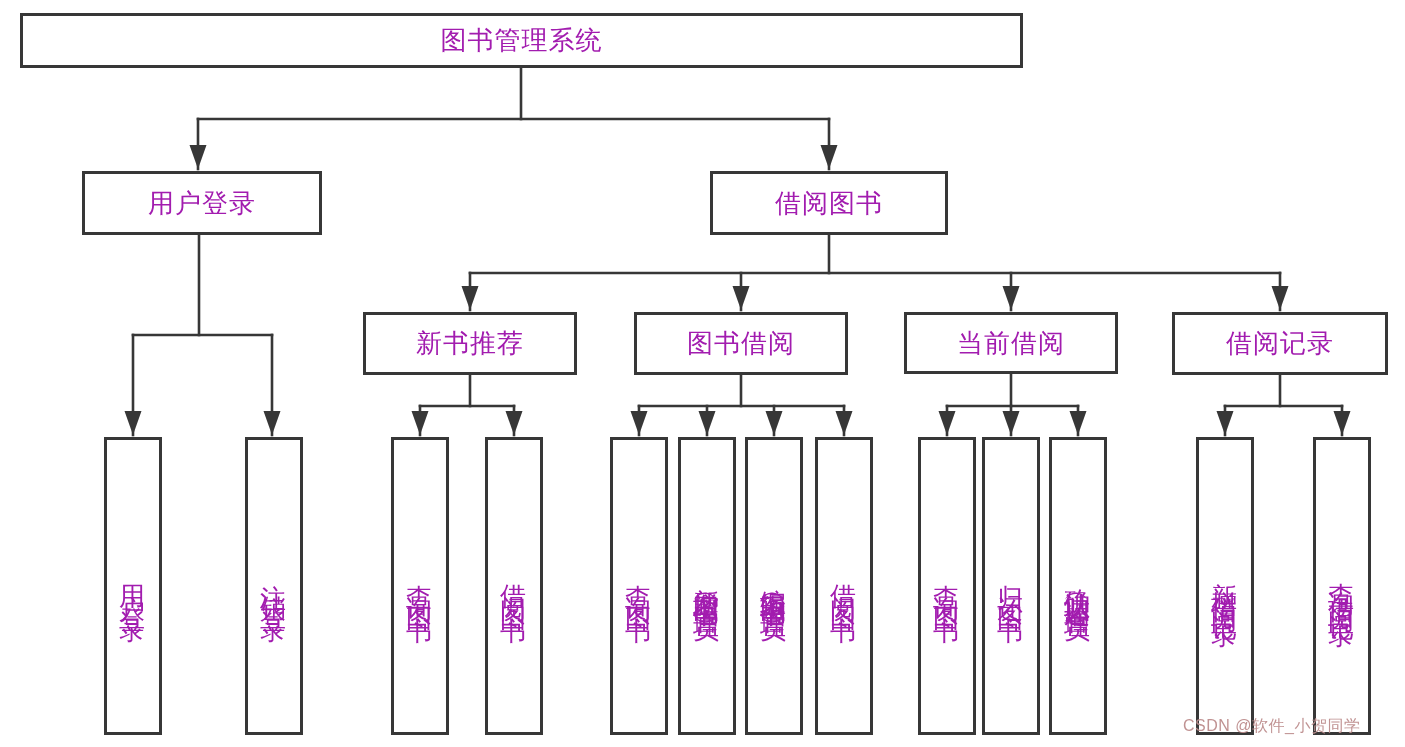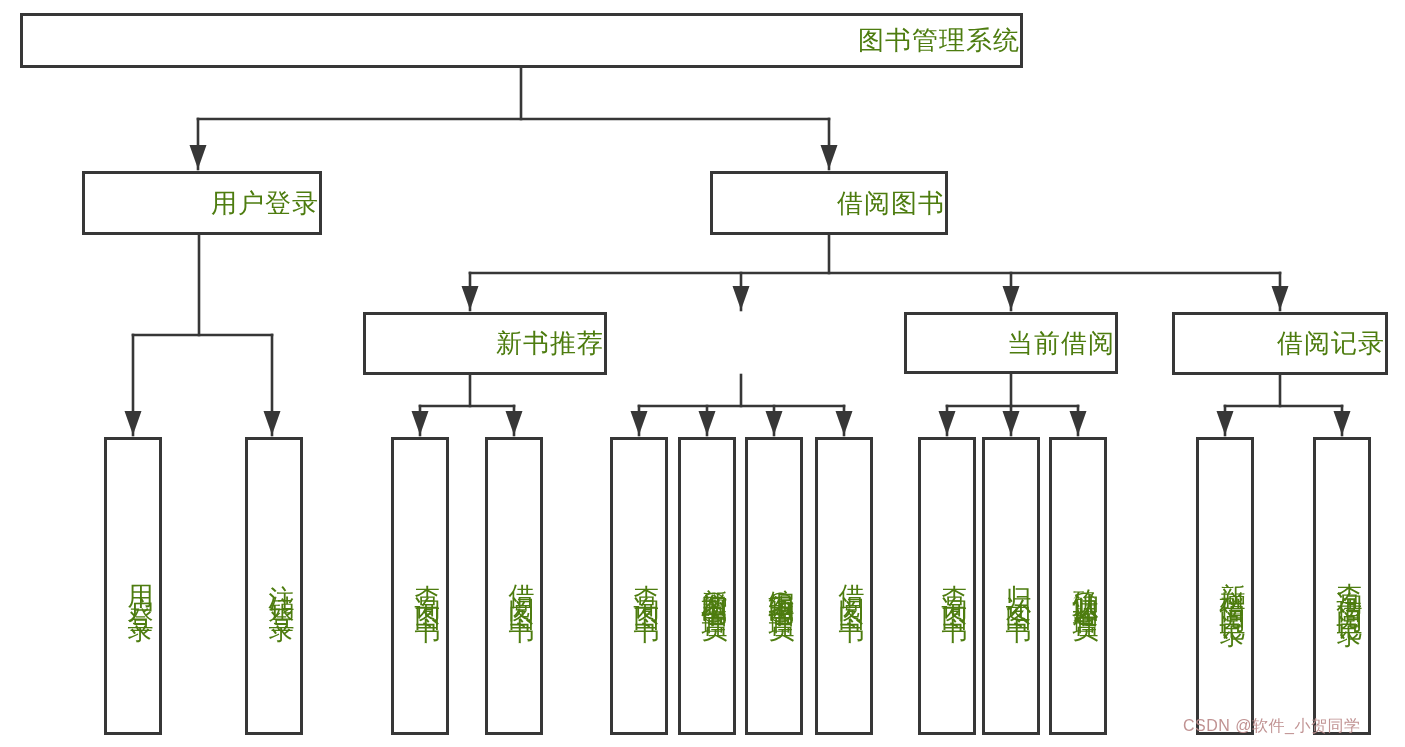--- a/index.html
+++ b/index.html
@@ -11,43 +11,43 @@
     overflow:hidden;
   }
   #wires { position:absolute; left:0; top:0; z-index:1; }
   .box {
     position:absolute;
     box-sizing:border-box;
     border:3px solid #373737;
     background:#ffffff;
     display:flex;
     align-items:center;
-    justify-content:flex-end;
-    color:#4d7c0f;
+    justify-content:center;
+    color:#a21caf;
     font-size:26px;
     letter-spacing:1px;
     z-index:2;
     white-space:nowrap;
   }
   .vbox span {
     writing-mode:vertical-rl;
     text-orientation:mixed;
     white-space:nowrap;
   }
   .sp4 span { letter-spacing:11px; }
   .sp6 span { letter-spacing:8px; }
   .sp9 span { letter-spacing:4px; }
 
   
   #n-root { left:20px;  top:13px;  width:1003px; height:55px; }
   
   #n-l2-0 { left:82px;  top:171px; width:240px; height:64px; }
   #n-l2-1 { left:710px; top:171px; width:238px; height:64px; }
   
-  #n-l3-0 { left:363px;  top:312px; width:244px; height:63px; }
+  #n-l3-0 { left:363px;  top:312px; width:214px; height:63px; }
   #n-l3-1 { left:634px;  top:312px; width:214px; height:63px; }
   #n-l3-2 { left:904px;  top:312px; width:214px; height:62px; }
   #n-l3-3 { left:1172px; top:312px; width:216px; height:63px; }
   
   .leaf { top:437px; width:58px; height:298px; }
   #lf-0  { left:104px; }
   #lf-1  { left:245px; }
   #lf-2  { left:391px; }
   #lf-3  { left:485px; }
   #lf-4  { left:610px; }
@@ -132,20 +132,23 @@
   <div id="n-l2-0" class="box">
     <span>用户登录</span>
   </div>
   <div id="n-l2-1" class="box">
     <span>借阅图书</span>
   </div>
 
   <div id="n-l3-0" class="box">
     <span>新书推荐</span>
   </div>
+  <div id="n-l3-1" class="box">
+    <span>图书借阅</span>
+  </div>
   <div id="n-l3-2" class="box">
     <span>当前借阅</span>
   </div>
   <div id="n-l3-3" class="box">
     <span>借阅记录</span>
   </div>
 
   <div id="lf-0" class="box vbox leaf sp4">
     <span>用户登录</span>
   </div>

